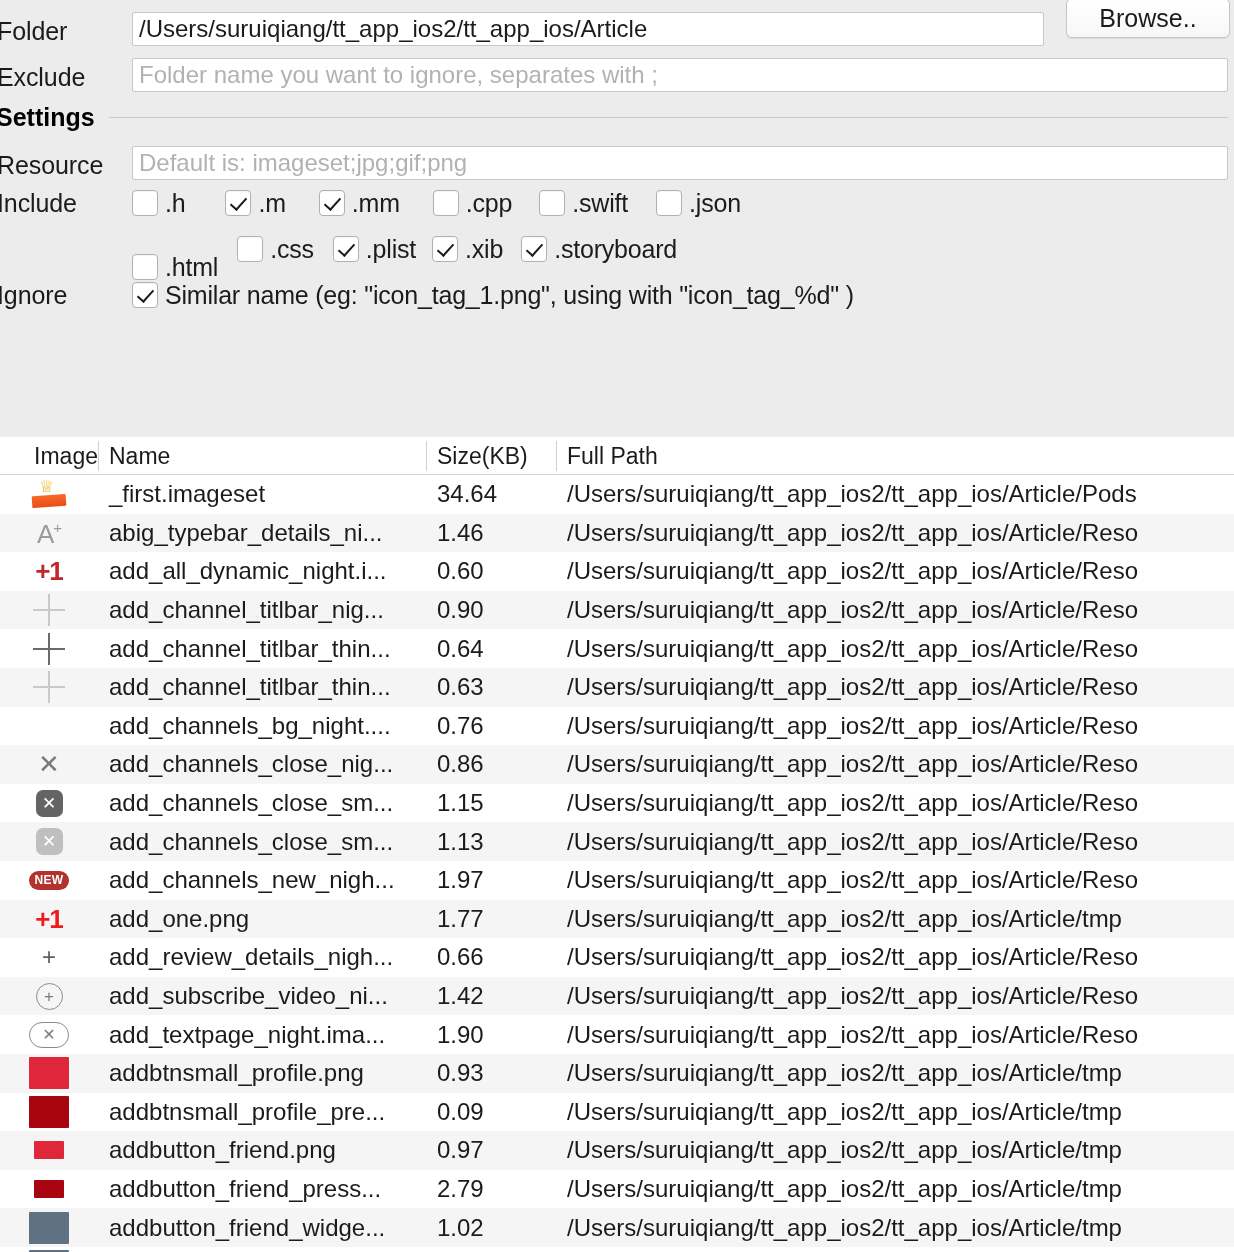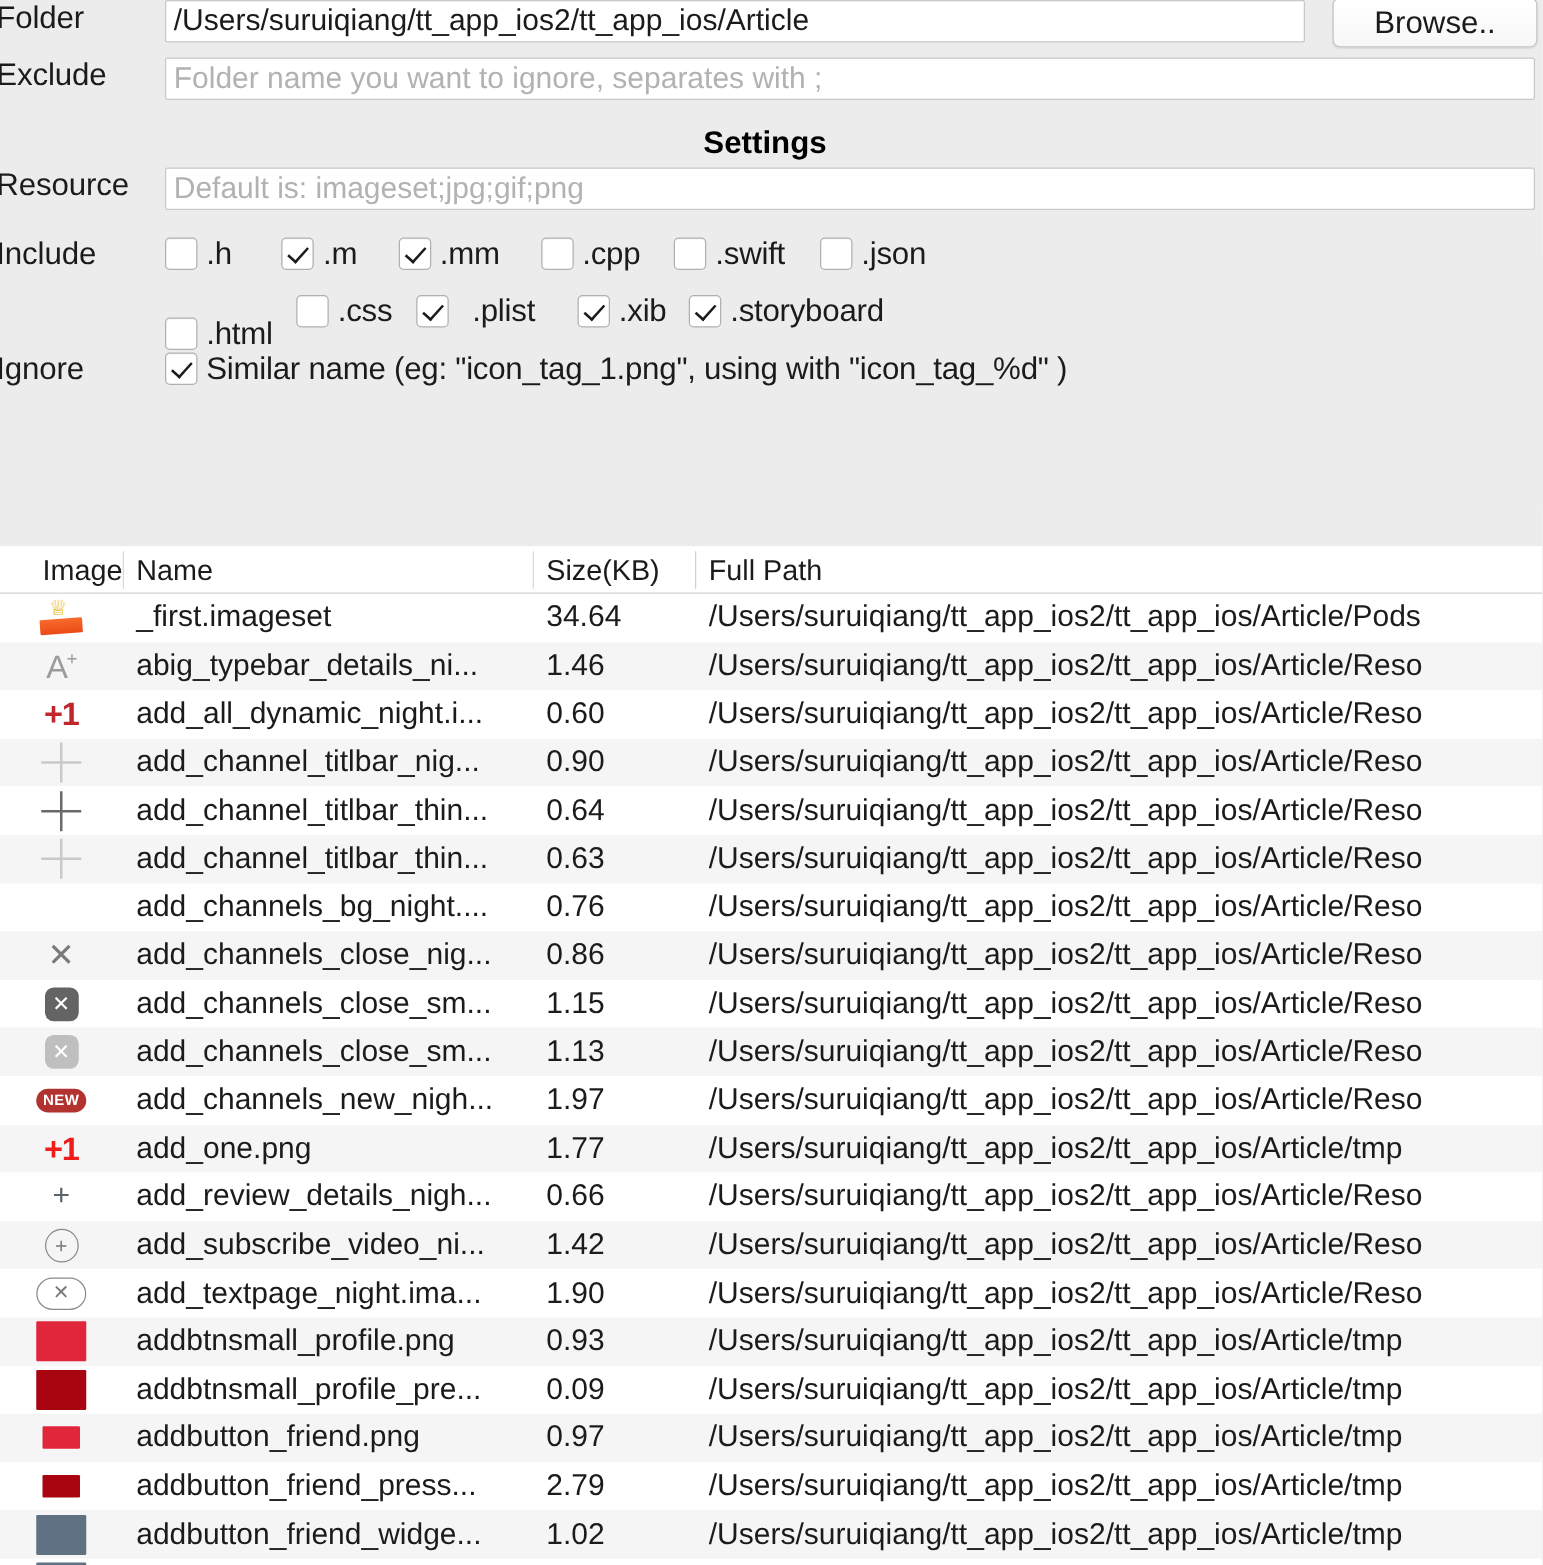--- a/index.html
+++ b/index.html
@@ -20,21 +20,21 @@
   }
 
   
   .form-top {
     position: absolute;
     left: 0; top: 0; width: 1234px;
     padding: 0;
   }
   .frow {
     display: flex;
-    align-items: flex-start;
+    align-items: flex-end;
     height: 46px;
   }
   .flabel {
     width: 136px;
     flex: 0 0 136px;
     font-size: 25px;
     color: #1b1b1b;
     padding-left: 1px;
     margin-left: -4px;
     white-space: nowrap;
@@ -70,21 +70,20 @@
     text-align: center;
     box-shadow: 0 1px 1px rgba(0,0,0,0.07);
   }
 
   
   .section {
     display: flex;
     align-items: center;
     height: 34px;
     padding-right: 6px;
-    flex-direction: column;
   }
   .section-title {
     font-size: 25px;
     font-weight: bold;
     color: #000;
     white-space: nowrap;
     margin-left: -4px;
   }
   .section-rule {
     flex: 1 1 auto;
@@ -349,21 +348,21 @@
       <div class="flabel"></div>
       <div class="cbgroup">
         <div class="cb-item" style="margin-right:19px;margin-top:36px;">
           <div class="cbox"></div>
           <div class="cb-label">.html</div>
         </div>
         <div class="cb-item" style="margin-right:19px;">
           <div class="cbox"></div>
           <div class="cb-label">.css</div>
         </div>
-        <div class="cb-item" style="margin-right:34px;gap:12px;">
+        <div class="cb-item" style="margin-right:16px;">
           <div class="cbox checked"></div>
           <div class="cb-label">.plist</div>
         </div>
         <div class="cb-item" style="margin-right:18px;">
           <div class="cbox checked"></div>
           <div class="cb-label">.xib</div>
         </div>
         <div class="cb-item wide">
           <div class="cbox checked"></div>
           <div class="cb-label">.storyboard</div>

